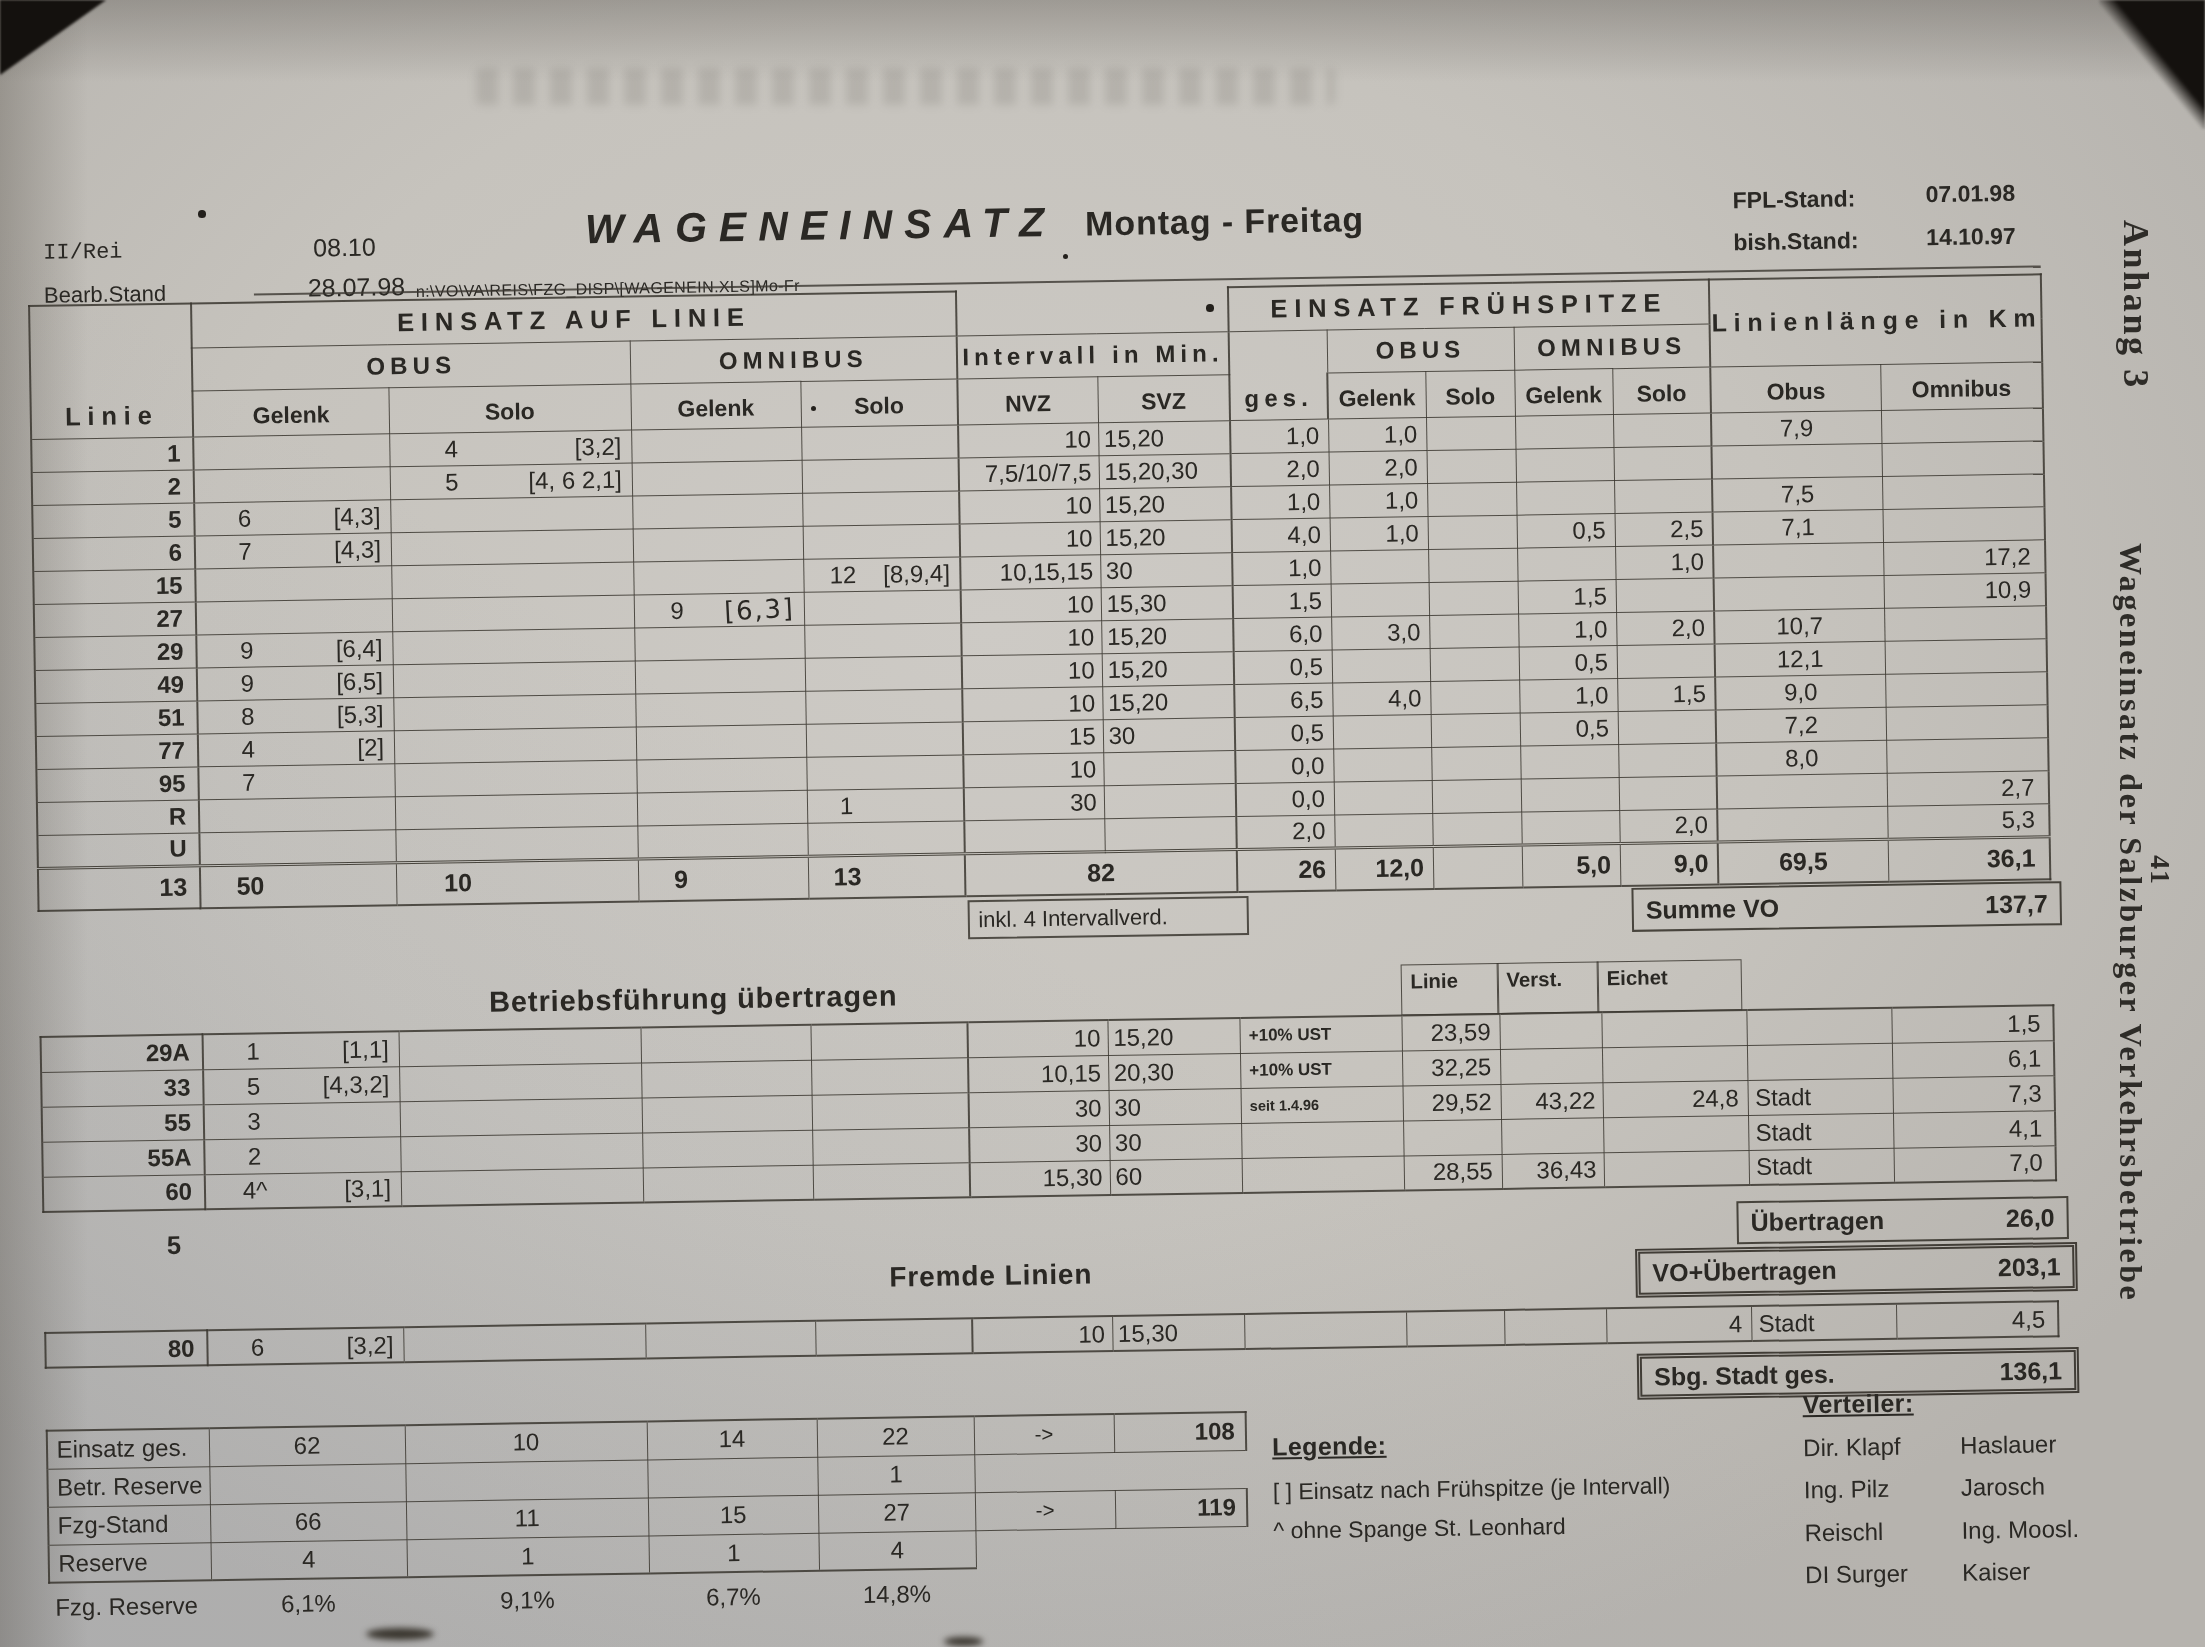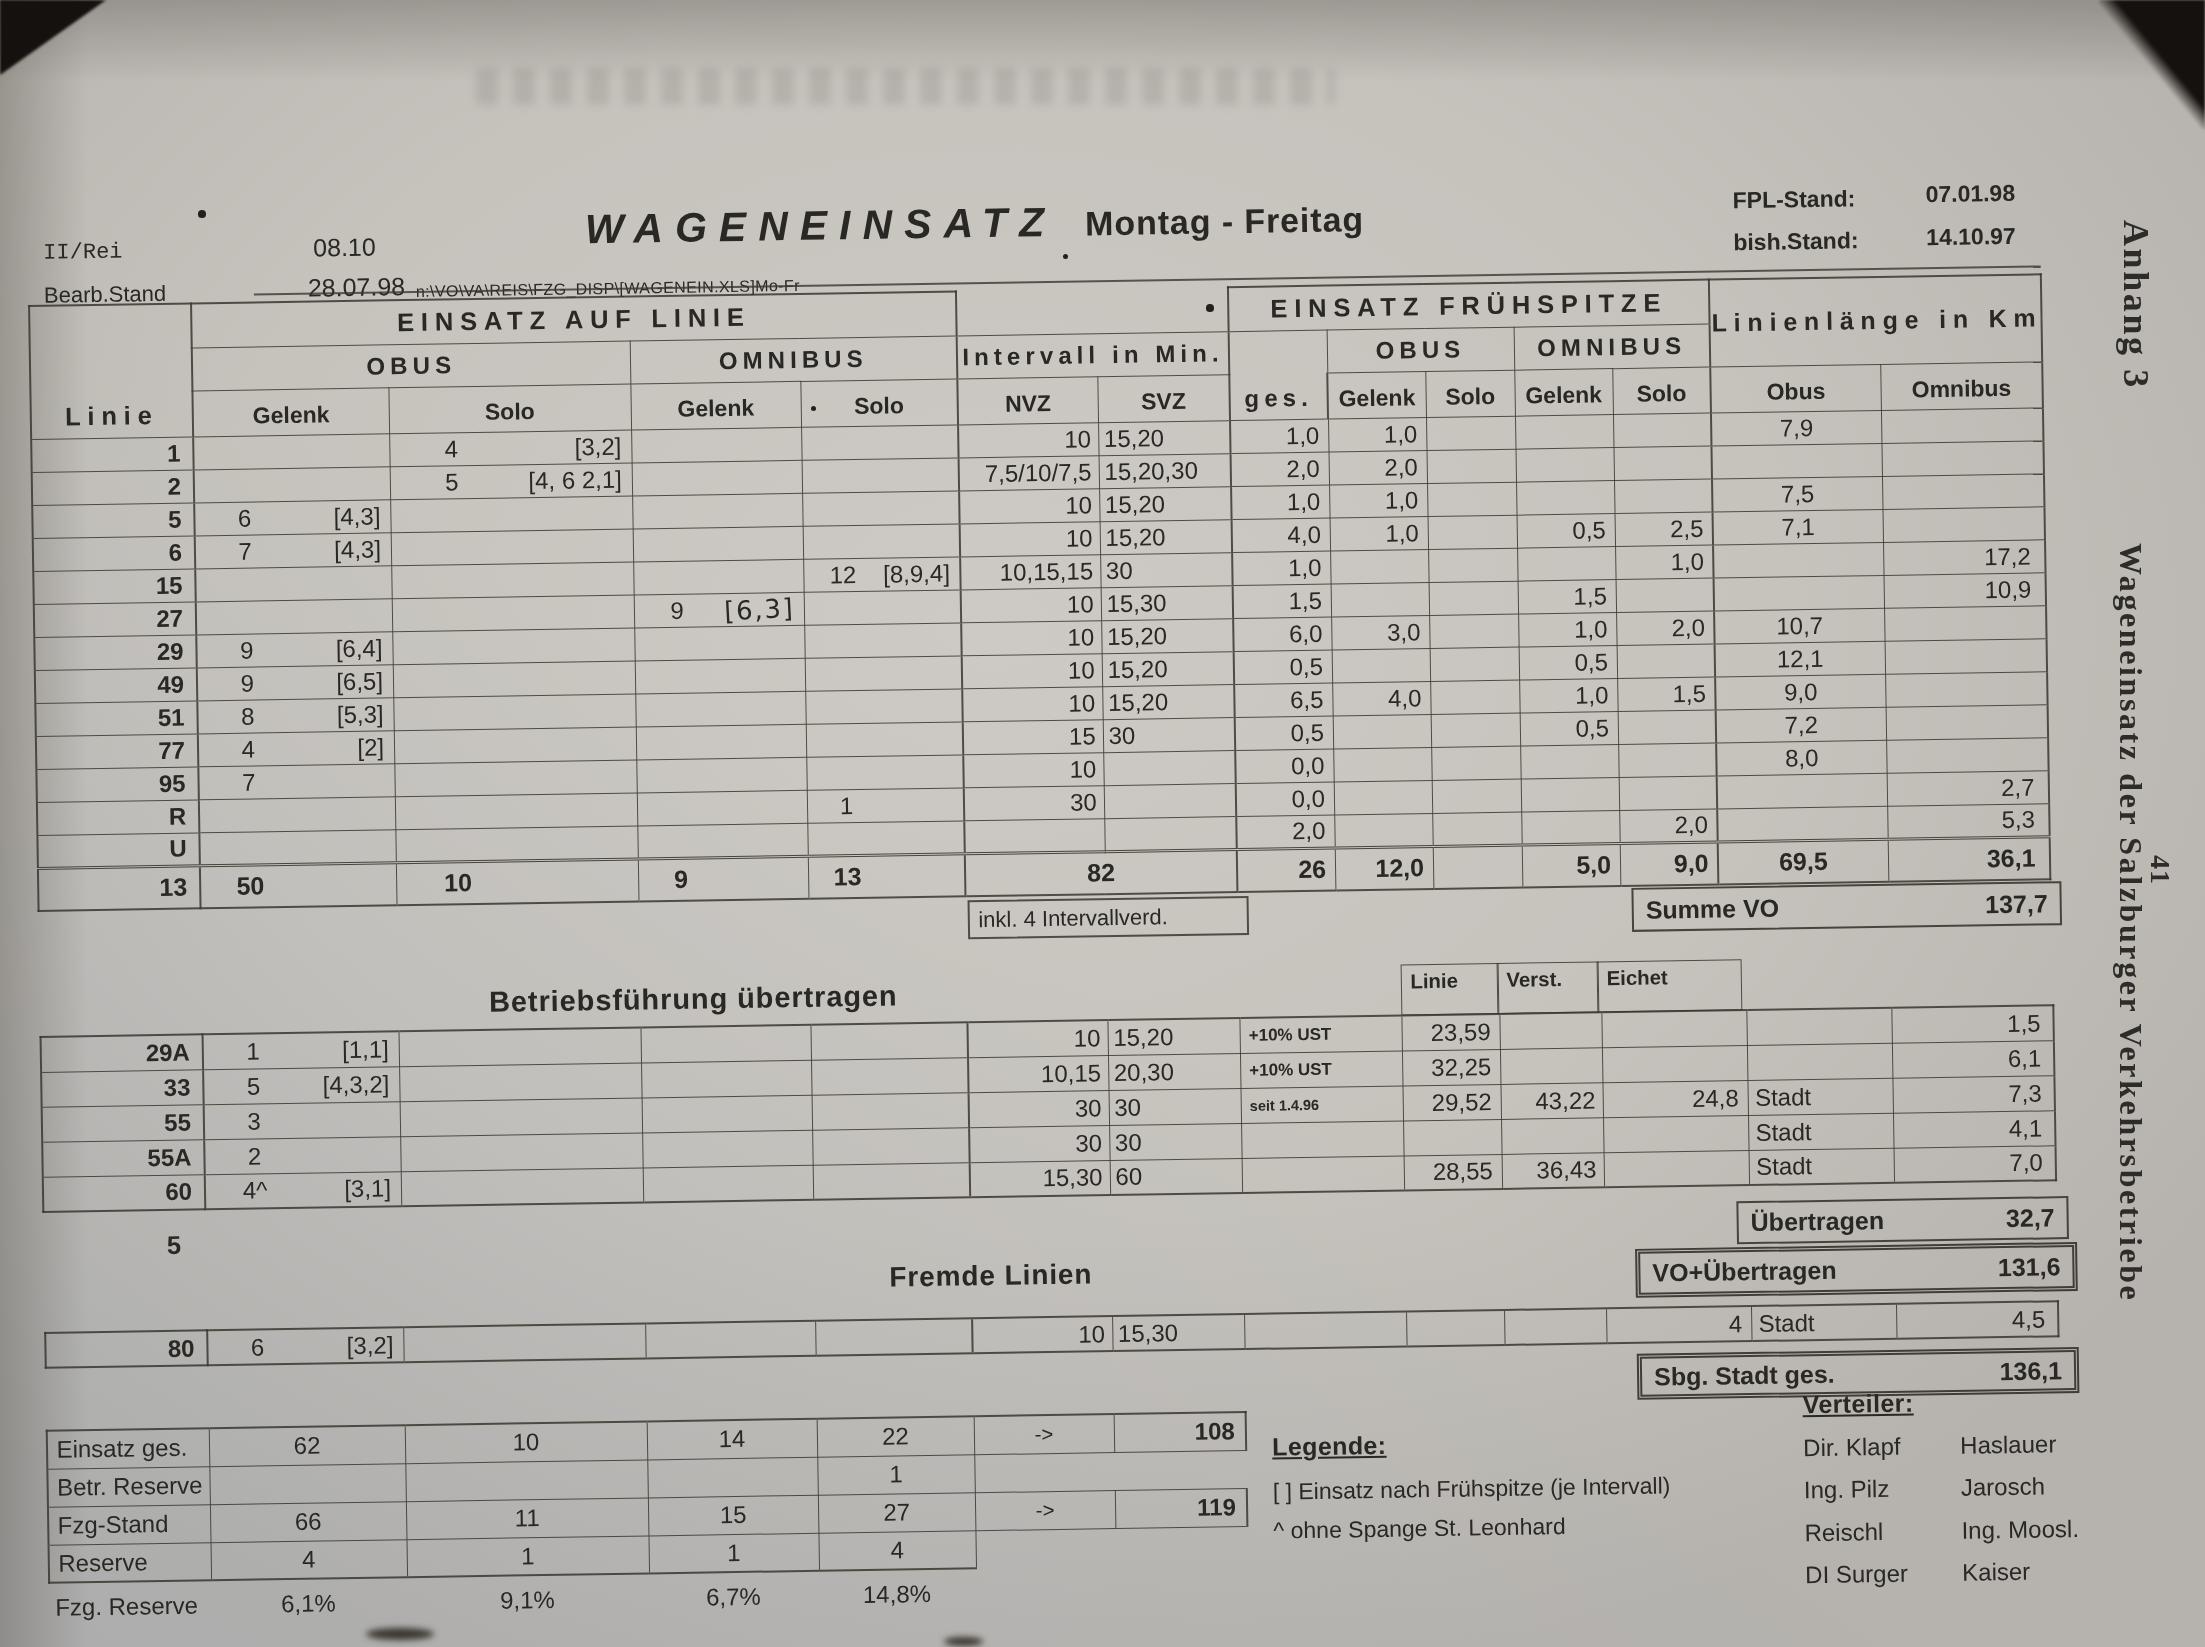--- a/index.html
+++ b/index.html
@@ -824,27 +824,27 @@
           <td>36,43</td>
           <td></td>
           <td>Stadt</td>
           <td>7,0</td>
         </tr>
       </tbody>
   </table>
   <div class="abs" style="left:128px;top:1232px;width:102px;text-align:center;font-size:25.5px;font-weight:600;">5</div>
   <div class="sumbox" style="left:1742px;top:1227px;width:332px;height:43px;">
     <span>Übertragen</span>
-    <span>32,7</span>
+    <span>26,0</span>
   </div>
 
   <div class="abs section-heading" style="left:723px;top:1274px;width:545px;text-align:center;font-size:28px;">Fremde Linien</div>
   <div class="sumbox dbl" style="left:1640px;top:1273px;width:442px;height:49px;">
     <span>VO+Übertragen</span>
-    <span>131,6</span>
+    <span>203,1</span>
   </div>
   <table class="bt abs" style="left:48px;top:1331px;">
     <colgroup>
       <col style="width:162px">
         <col style="width:196px">
         <col style="width:242px">
         <col style="width:170px">
       <col style="width:157px">
         <col style="width:140px">
         <col style="width:132px">

